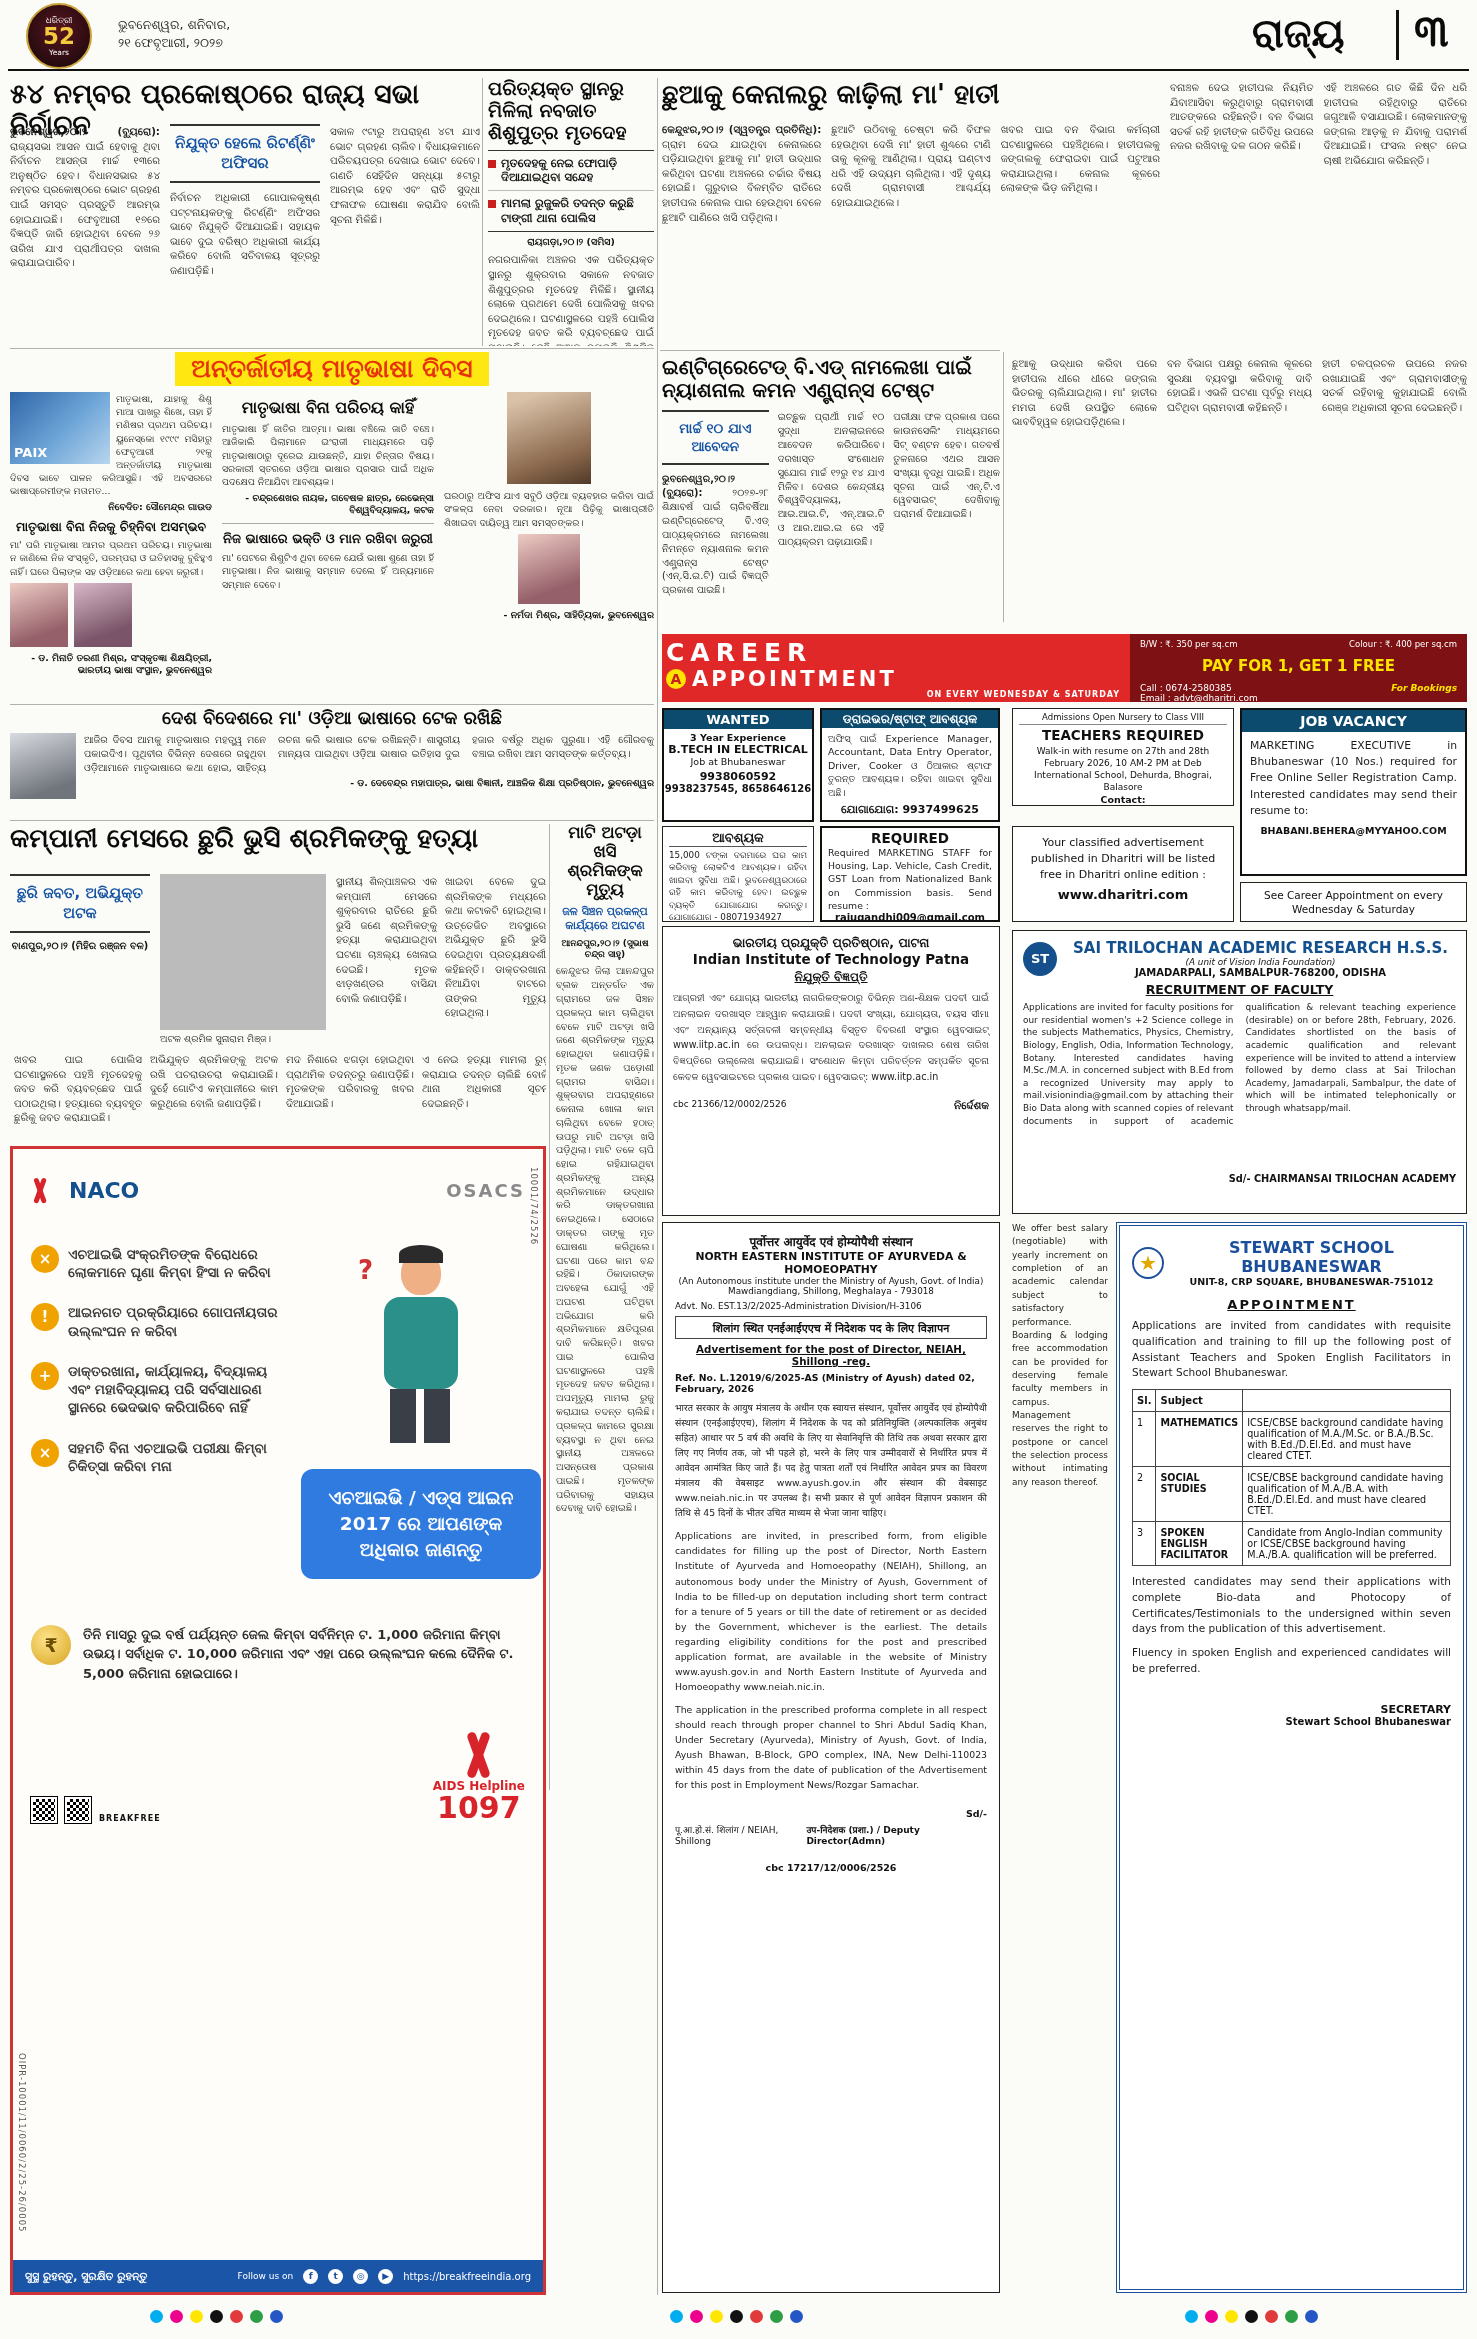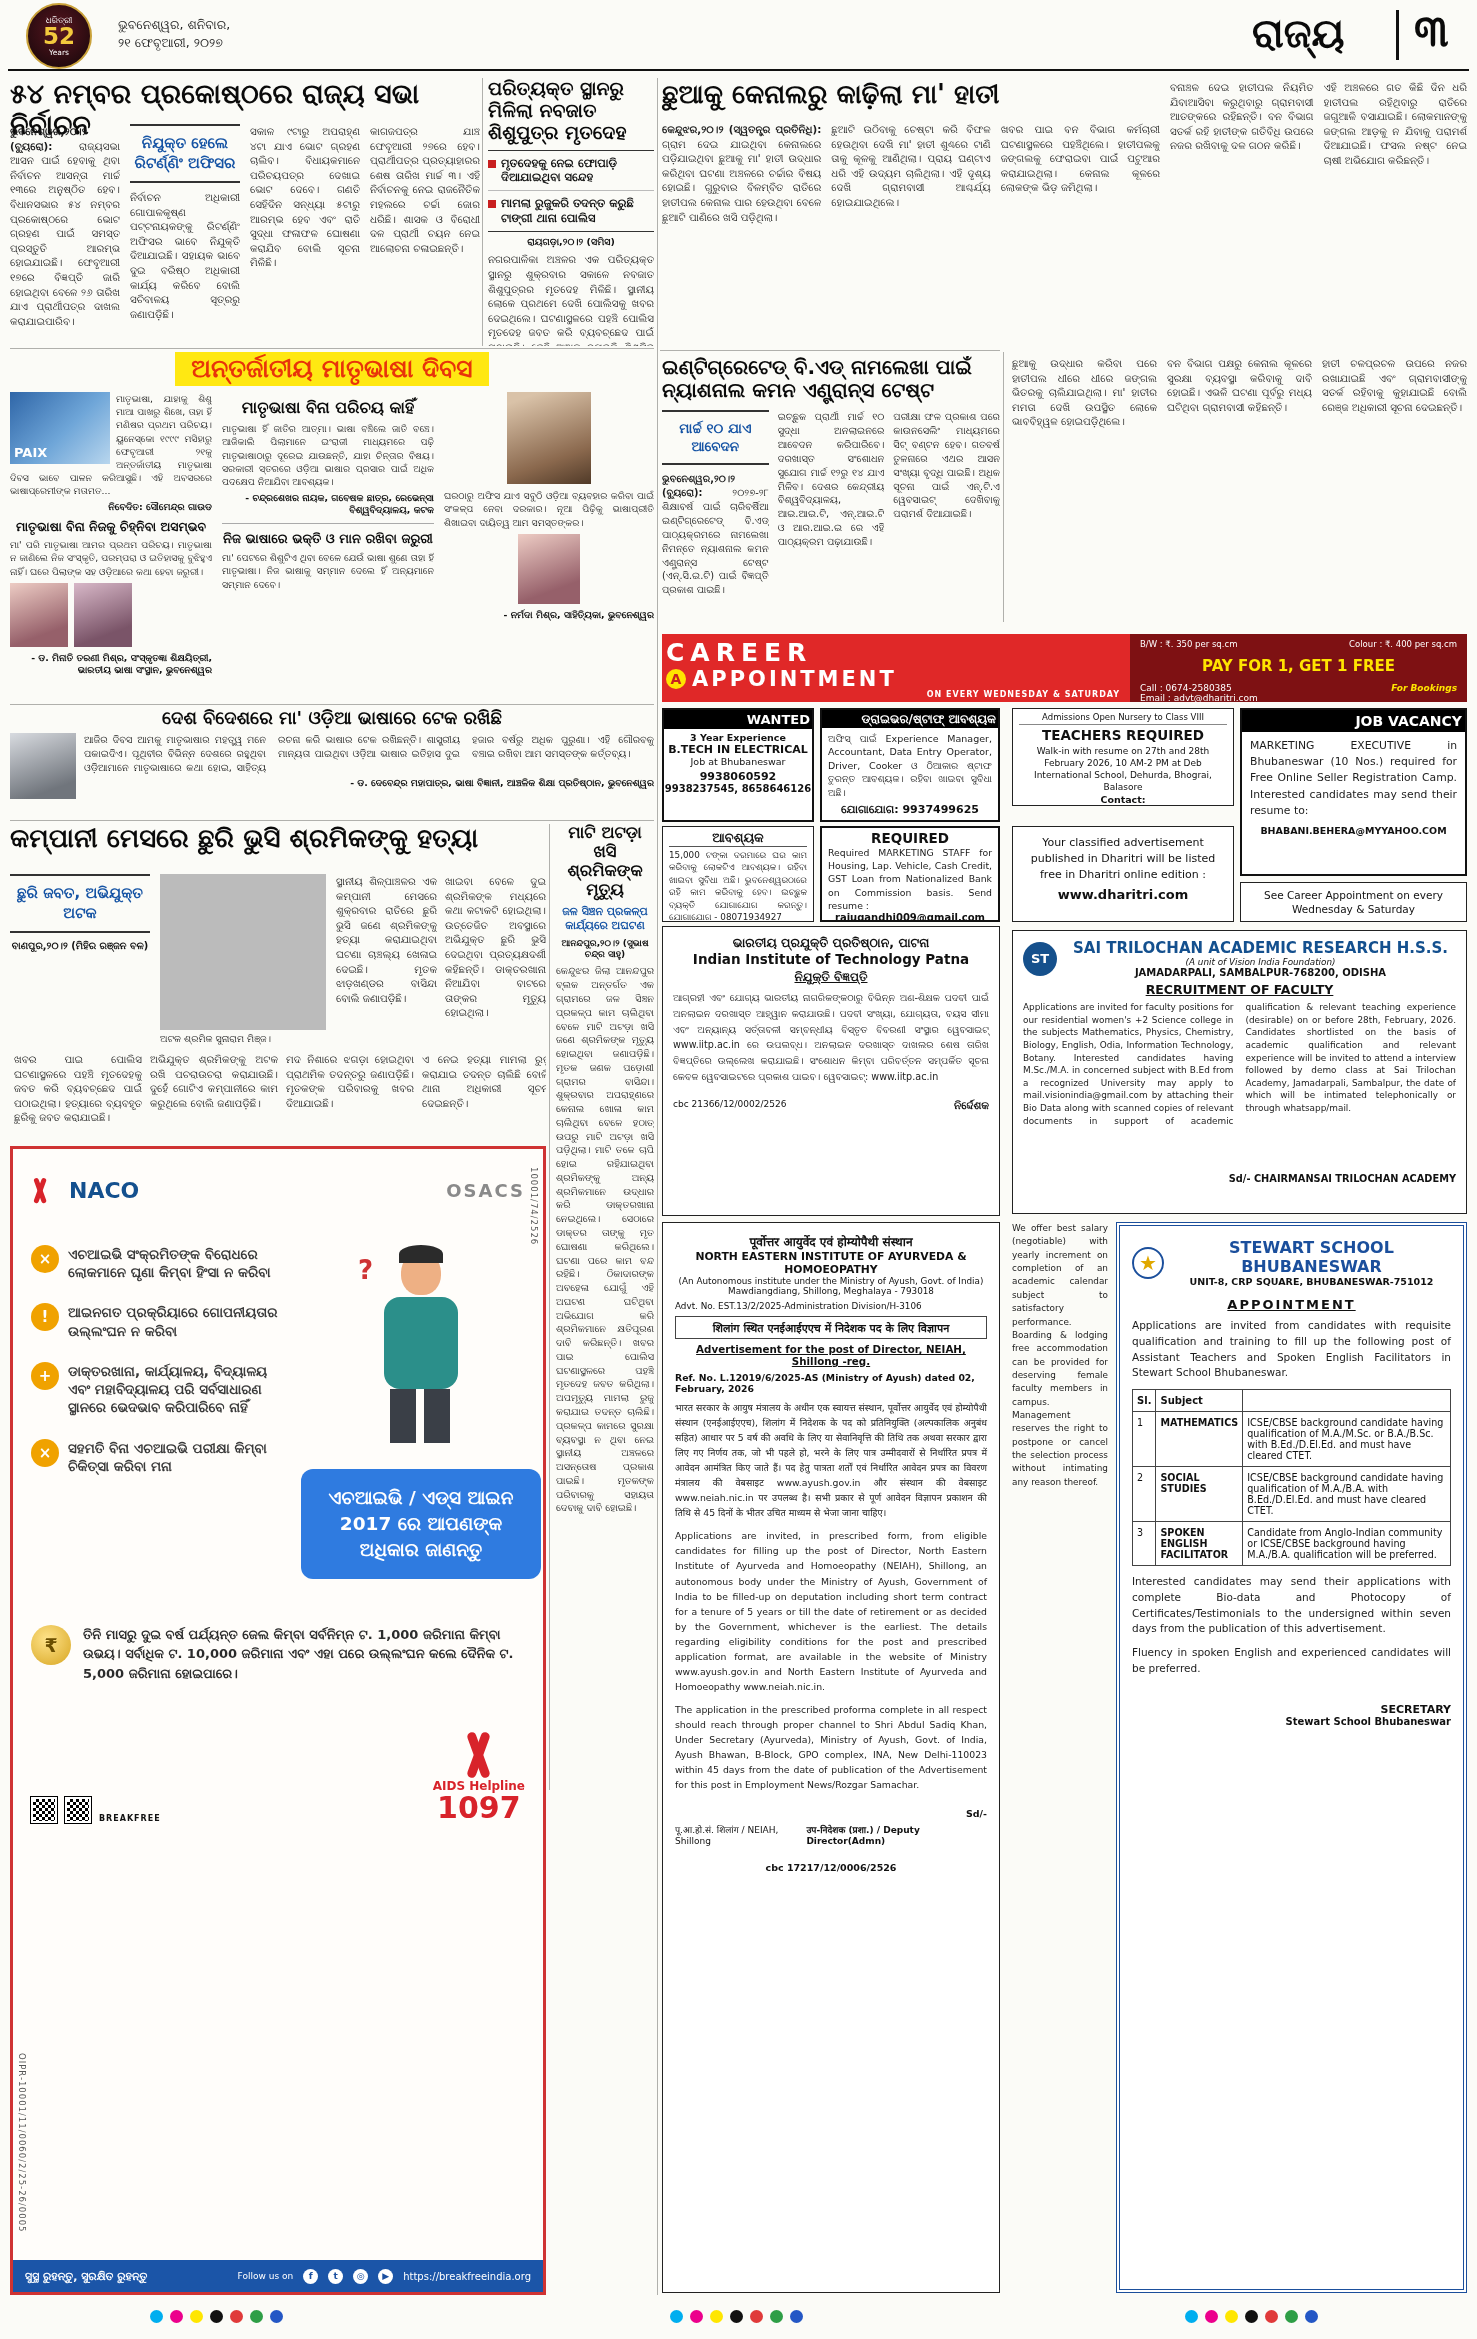--- a/index.html
+++ b/index.html
@@ -10,21 +10,21 @@
 .hl{font-weight:800;line-height:1.15;color:#0a0a0a}
 .bt{font-size:10.3px;line-height:1.42;text-align:justify;color:#1c1c1c}
 .dl{font-weight:bold}
 .cols{display:flex;gap:10px;overflow:hidden;height:100%}
 .cols>div{flex:1;overflow:hidden}
 .vr{position:absolute;width:1px;background:#b0b0ac}
 .hr{position:absolute;height:1px;background:#b0b0ac}
 .insub{border-top:2px solid #333;border-bottom:2px solid #333;color:#1553a4;font-weight:bold;text-align:center;padding:8px 2px;margin-bottom:7px;line-height:1.3}
 .box{border:2px solid #111;background:#fff;overflow:hidden}
 .box1{border:1.5px solid #222;background:#fff;overflow:hidden}
-.bar{background:#000000;color:#fff;font-weight:bold;text-align:right}
+.bar{background:#0c4a6e;color:#fff;font-weight:bold;text-align:center}
 .cap{font-size:9.5px;color:#222}
 .attr{font-size:9.4px;font-weight:bold;text-align:right;margin-top:3px}
 .subh{font-weight:bold;text-align:center;line-height:1.25;margin:6px 0 4px;color:#0a0a0a}
 .vtx{writing-mode:vertical-rl;font-size:8.5px;color:#555;letter-spacing:1px}
 .photo{overflow:hidden;background:#bbb}
 .ph-poster{background:linear-gradient(135deg,#2f66a8,#6fa6d8 55%,#b8d6ee)}
 .ph-man2{background:linear-gradient(160deg,#d9c2a8 10%,#8a684d 70%,#503a28)}
 .ph-w1{background:linear-gradient(160deg,#edccC4,#96606a 75%)}
 .ph-w2{background:linear-gradient(160deg,#d8b8c8,#7a5468 75%)}
 .ph-elder{background:linear-gradient(160deg,#d8dbe0,#70757c 80%)}
@@ -74,21 +74,20 @@
 
   <div class="abs" style="left:10px;top:78px;width:470px;height:268px;overflow:hidden">
     <div class="hl" style="font-size:27px">୫୪ ନମ୍ବର ପ୍ରକୋଷ୍ଠରେ ରାଜ୍ୟ ସଭା ନିର୍ବାଚନ</div>
     <div style="position:absolute;left:0;top:46px;width:470px;height:222px" class="cols">
       <div class="bt"><span class="dl">ଭୁବନେଶ୍ୱର,୨୦।୨ (ବ୍ୟୁରୋ): </span><span>ରାଜ୍ୟସଭା ଆସନ ପାଇଁ ହେବାକୁ ଥିବା ନିର୍ବାଚନ ଆସନ୍ତା ମାର୍ଚ୍ଚ ୧୩ରେ ଅନୁଷ୍ଠିତ ହେବ। ବିଧାନସଭାର ୫୪ ନମ୍ବର ପ୍ରକୋଷ୍ଠରେ ଭୋଟ ଗ୍ରହଣ ପାଇଁ ସମସ୍ତ ପ୍ରସ୍ତୁତି ଆରମ୍ଭ ହୋଇଯାଇଛି। ଫେବୃଆରୀ ୧୭ରେ ବିଜ୍ଞପ୍ତି ଜାରି ହୋଇଥିବା ବେଳେ ୨୬ ତାରିଖ ଯାଏ ପ୍ରାର୍ଥୀପତ୍ର ଦାଖଲ କରାଯାଇପାରିବ।</span></div>
       <div>
         <div class="insub" style="font-size:15px">ନିଯୁକ୍ତ ହେଲେ ରିଟର୍ଣ୍ଣିଂ ଅଫିସର</div>
         <div class="bt">ନିର୍ବାଚନ ଅଧିକାରୀ ଗୋପାଳକୃଷ୍ଣ ପଟ୍ଟନାୟକଙ୍କୁ ରିଟର୍ଣ୍ଣିଂ ଅଫିସର ଭାବେ ନିଯୁକ୍ତି ଦିଆଯାଇଛି। ସହାୟକ ଭାବେ ଦୁଇ ବରିଷ୍ଠ ଅଧିକାରୀ କାର୍ଯ୍ୟ କରିବେ ବୋଲି ସଚିବାଳୟ ସୂତ୍ରରୁ ଜଣାପଡ଼ିଛି।</div>
       </div>
       <div class="bt">ସକାଳ ୯ଟାରୁ ଅପରାହ୍ଣ ୪ଟା ଯାଏ ଭୋଟ ଗ୍ରହଣ ଚାଲିବ। ବିଧାୟକମାନେ ପରିଚୟପତ୍ର ଦେଖାଇ ଭୋଟ ଦେବେ। ଗଣତି ସେହିଦିନ ସନ୍ଧ୍ୟା ୫ଟାରୁ ଆରମ୍ଭ ହେବ ଏବଂ ରାତି ସୁଦ୍ଧା ଫଳାଫଳ ଘୋଷଣା କରାଯିବ ବୋଲି ସୂଚନା ମିଳିଛି।</div>
-      <div class="bt">କାଗଜପତ୍ର ଯାଞ୍ଚ ଫେବୃଆରୀ ୨୭ରେ ହେବ। ପ୍ରାର୍ଥୀପତ୍ର ପ୍ରତ୍ୟାହାରର ଶେଷ ତାରିଖ ମାର୍ଚ୍ଚ ୩। ଏହି ନିର୍ବାଚନକୁ ନେଇ ରାଜନୈତିକ ମହଲରେ ଚର୍ଚ୍ଚା ଜୋର ଧରିଛି। ଶାସକ ଓ ବିରୋଧୀ ଦଳ ପ୍ରାର୍ଥୀ ଚୟନ ନେଇ ଆଲୋଚନା ଚଳାଇଛନ୍ତି।</div>
     </div>
   </div>
 
   <div class="abs" style="left:488px;top:78px;width:166px;height:268px;overflow:hidden">
     <div class="hl" style="font-size:19px">ପରିତ୍ୟକ୍ତ ସ୍ଥାନରୁ ମିଳିଲା ନବଜାତ ଶିଶୁପୁତ୍ର ମୃତଦେହ</div>
     <div style="border-top:1.5px solid #333;border-bottom:1.5px solid #333;margin-top:6px;padding:5px 0">
       <div style="display:flex;gap:5px">
         <span style="flex:0 0 8px;width:8px;height:8px;background:#c81f1f;margin-top:4px"></span>
         <span style="font-size:11.5px;font-weight:bold;line-height:1.3">ମୃତଦେହକୁ ନେଇ ଫୋପାଡ଼ି ଦିଆଯାଇଥିବା ସନ୍ଦେହ</span>
       </div>

